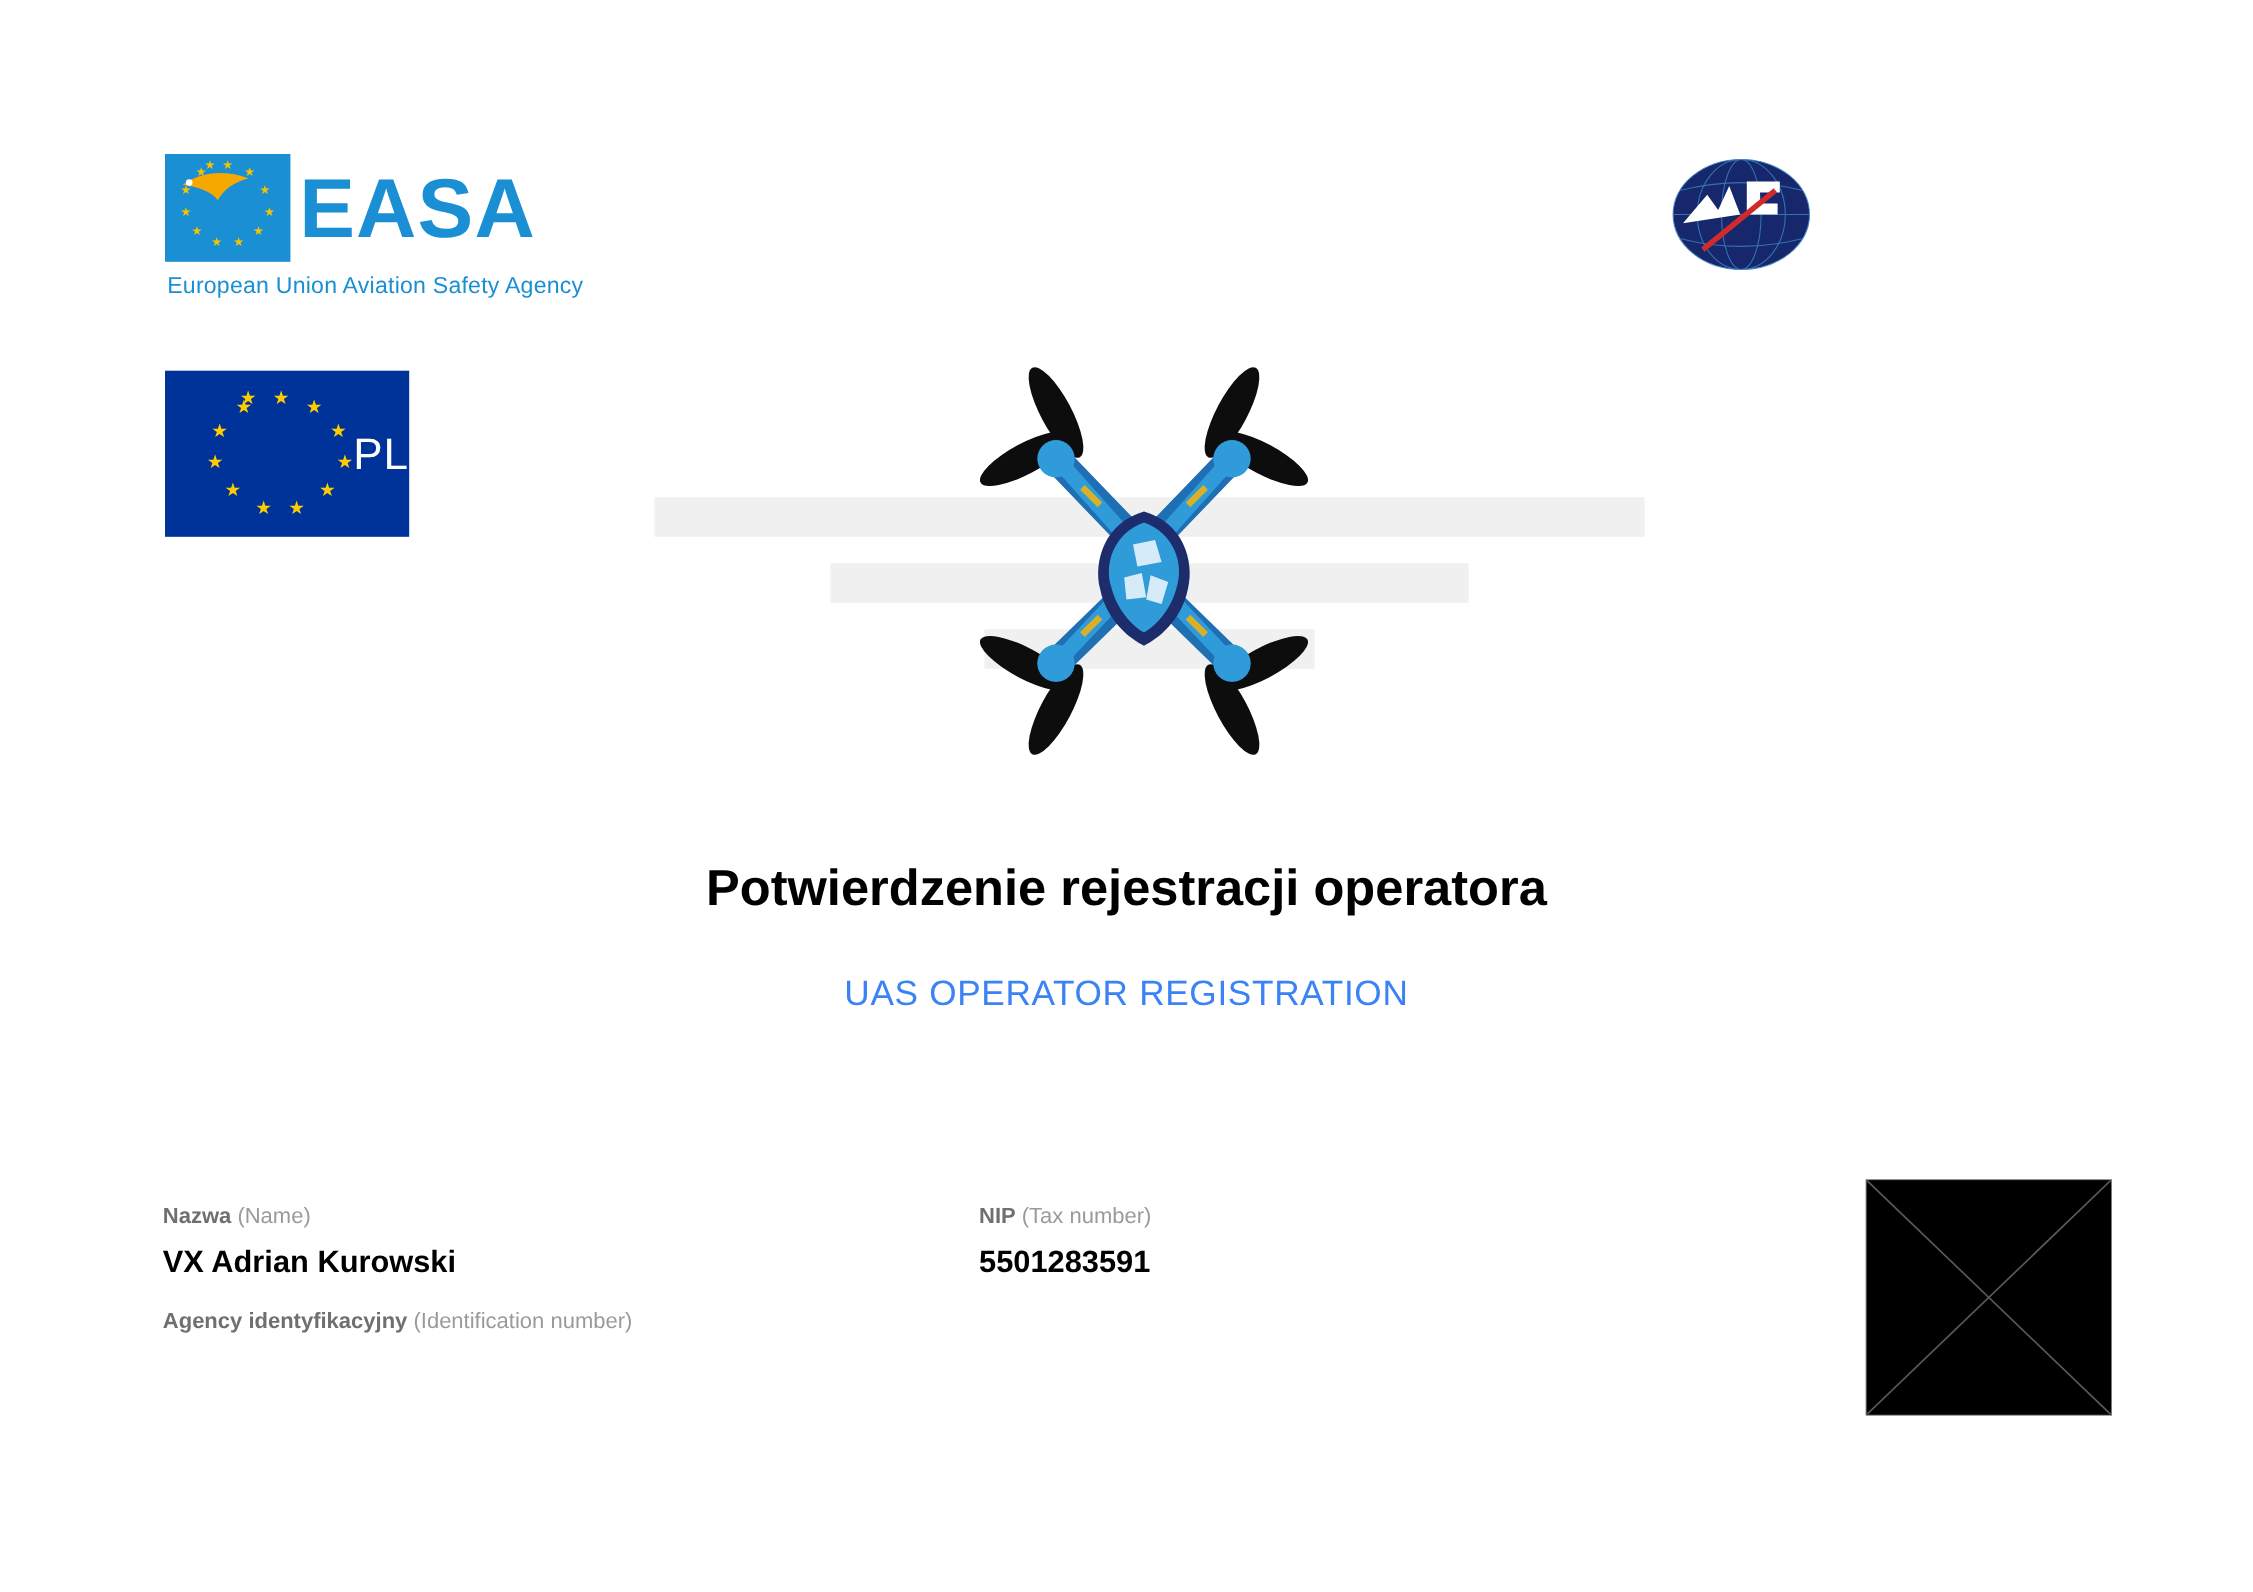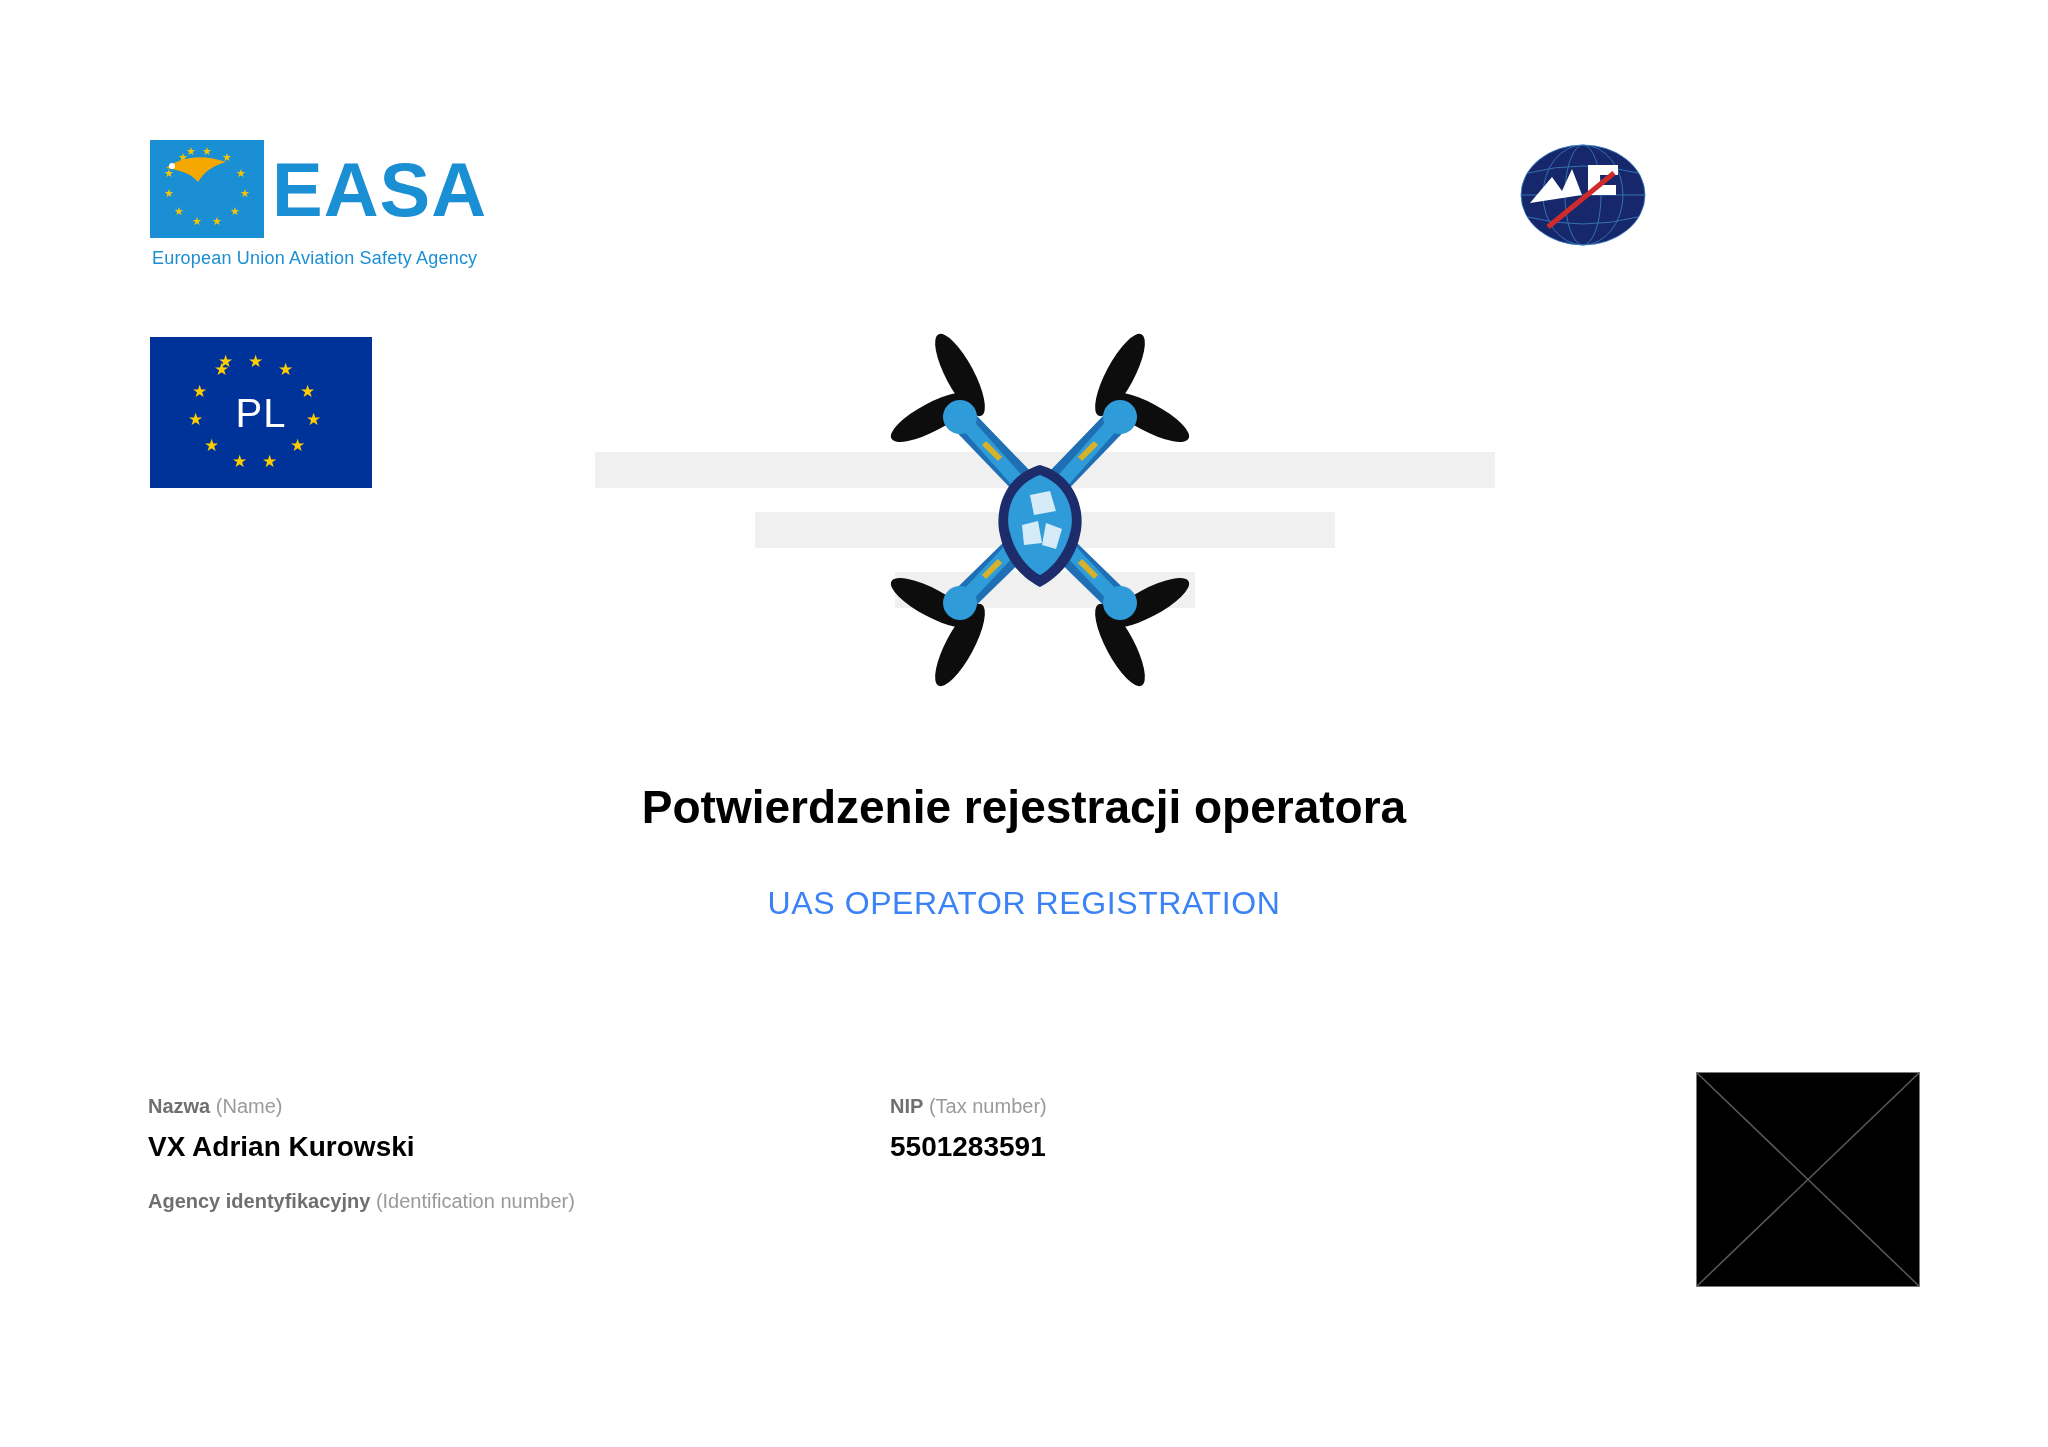--- a/index.html
+++ b/index.html
@@ -60,21 +60,21 @@
     font-size: 76px;
     font-weight: bold;
     letter-spacing: 1px;
     color: #1b8fd4;
     font-family: "Liberation Sans", sans-serif;
   }
   #easa-sub {
     position: absolute;
     left: 2px;
     top: 108px;
-    font-size: 18px;
+    font-size: 21px;
     color: #1b8fd4;
     letter-spacing: 0.2px;
   }
 
   
   #ulc-logo {
     position: absolute;
     right: 110px;
     top: 138px;
     width: 420px;
@@ -110,21 +110,21 @@
   #pl-flag .star {
     position: absolute;
     color: #ffcc00;
     font-size: 17px;
     line-height: 17px;
   }
   #pl-flag .pl-label {
     position: absolute;
     left: 0; right: 0;
     top: 54px;
-    text-align: center;
+    text-align: right;
     color: #ffffff;
     font-size: 40px;
     letter-spacing: 1px;
   }
 
   
   #watermark {
     position: absolute;
     left: 595px;
     top: 452px;

